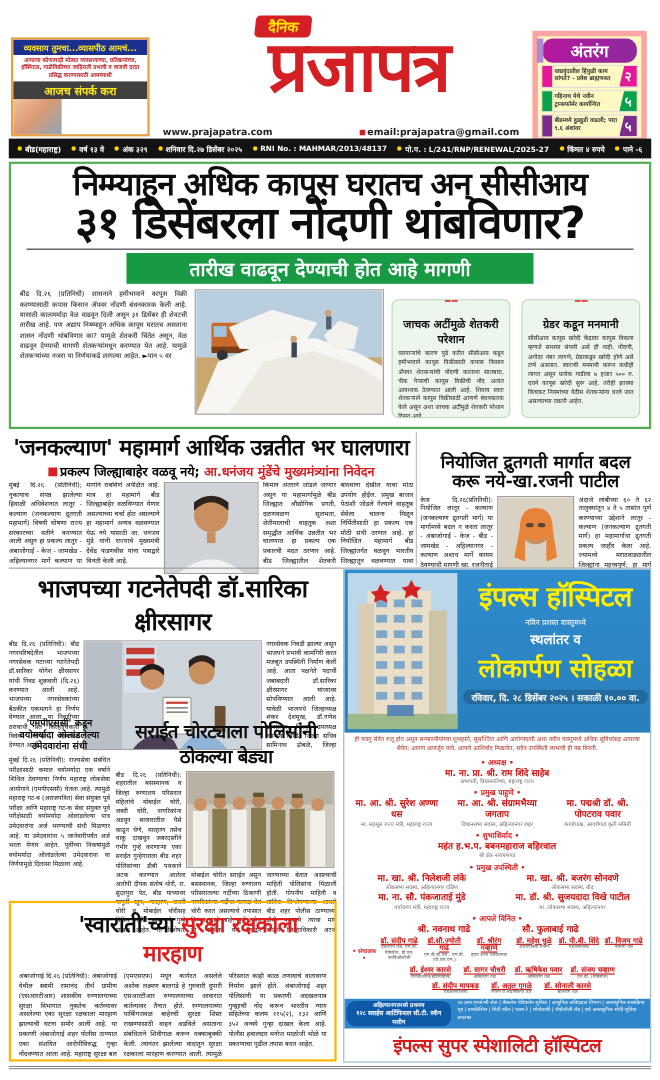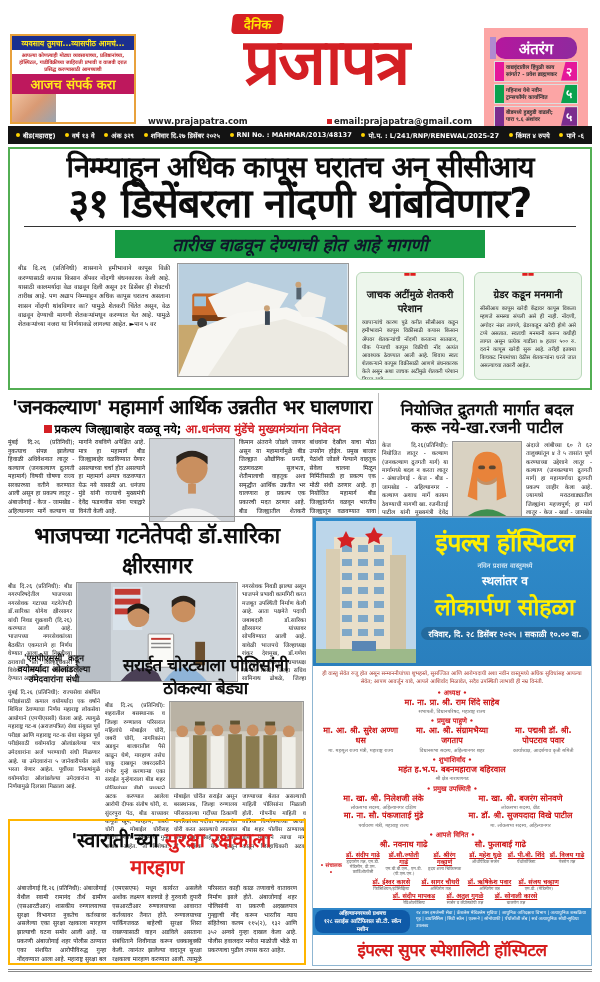--- a/index.html
+++ b/index.html
@@ -2,66 +2,66 @@
 <html><head>
 <meta charset="utf-8">
 <style>
   html,body{margin:0;padding:0;background:#e9e9e9;}
   *{box-sizing:border-box;font-family:"DejaVu Sans","Liberation Sans",sans-serif;}
   .page{position:relative;width:600px;height:982px;margin:0 auto;background:#ffffff;overflow:hidden;}
   
   .leftad{position:absolute;left:10px;top:34px;width:126px;height:90px;border:2px solid #e8a13c;background:#fff;overflow:hidden;}
   .leftad .lahead{background:#1b2f8f;color:#ffe81a;font-size:7.6px;font-weight:bold;text-align:center;padding:2px 1px;}
   .leftad .labody{color:#c0272d;font-size:5.2px;font-weight:bold;text-align:center;line-height:1.35;padding:2px 2px 1px;}
-  .leftad .laband{background:#be185d;color:#ffe81a;font-size:13px;font-weight:900;text-align:center;padding:1px 0;}
+  .leftad .laband{background:#404040;color:#ffe81a;font-size:10px;font-weight:900;text-align:center;padding:1px 0;}
   .leftad .labot{display:flex;height:34px;}
   .leftad .laphoto{width:44px;height:100%;background:linear-gradient(135deg,#f0c2a0 0%,#d99a74 45%,#8fa6bb 100%);}
   .leftad .lainfo{flex:1;text-align:center;padding-top:2px;}
   .leftad .lainfo .l1{color:#1b2f8f;font-size:6.4px;font-weight:bold;line-height:1.3;}
   .leftad .lainfo .l2{color:#111;font-size:7.2px;font-weight:900;margin-top:2px;}
   .masthead{position:absolute;left:140px;top:8px;width:340px;height:118px;text-align:center;}
   .dainik{position:absolute;left:92px;top:6px;background:#d41f24;color:#ffe400;font-size:13px;font-weight:900;padding:1px 12px;border-radius:4px;transform:skewX(-6deg);}
   .paper-title{position:absolute;left:16px;top:18px;width:100%;color:#d41f24;font-size:64px;font-weight:900;letter-spacing:-2px;line-height:1.15;}
   .mast-links{position:absolute;left:0;bottom:0;width:100%;display:flex;justify-content:space-between;font-size:8.5px;font-weight:bold;color:#222;padding:0 8px;}
   .mast-links .sq{display:inline-block;width:5px;height:5px;background:#d41f24;margin-right:2px;}
-  .antarang{position:absolute;left:484px;top:28px;width:104px;height:102px;border:7px solid #fca5a5;background:#fca5a5;}
+  .antarang{position:absolute;left:484px;top:28px;width:104px;height:102px;border:5px solid #fca5a5;background:#fef9c3;}
   .antarang .athead{margin:2px 4px;background:linear-gradient(90deg,#b5179e,#8e2a9e);color:#fff;font-size:15px;font-weight:900;text-align:center;border-radius:10px;padding:1px 0;position:relative;}
   .antarang .atbar{position:absolute;left:-5px;top:0;width:6px;height:100%;background:#b08ad0;}
   .atrow{display:flex;align-items:stretch;margin:2px 3px;border:1px solid #ddd;}
   .atchip{width:9px;}
   .attext{flex:1;font-size:5.4px;font-weight:bold;color:#333;line-height:1.35;padding:2px 2px;}
   .atnum{width:16px;color:#fff;font-size:12px;font-weight:900;display:flex;align-items:center;justify-content:center;clip-path:polygon(28% 0,100% 0,100% 100%,0 100%);}
   
   .infobar{position:absolute;left:8px;top:126px;width:584px;height:18px;background:#131313;color:#fff;display:flex;align-items:center;justify-content:space-between;padding:0 8px;}
   .ib{display:flex;align-items:center;font-size:6.6px;font-weight:bold;white-space:nowrap;}
   .ib .dot{width:4px;height:4px;border-radius:50%;background:#ffd400;margin-right:3px;}
   
   .lead{position:absolute;left:8px;top:147px;width:584px;height:243px;border:2px solid #53ae53;background:#fff;}
   .lead-h1{font-size:29px;font-weight:900;color:#0d0d0d;text-align:center;line-height:1.08;margin-top:3px;letter-spacing:-1px;}
   .lead-h2{font-size:40px;font-weight:900;color:#0d0d0d;text-align:center;line-height:1.0;letter-spacing:-1px;}
   .lead-div{border-top:1.5px solid #333;margin:3px 14px 3px;}
-  .greenbar{width:370px;margin:0 auto;background:#179a43;color:#0f172a;font-size:17.5px;font-weight:bold;text-align:center;padding:2px 0;font-style:italic;}
+  .greenbar{width:370px;margin:0 auto;background:#179a43;color:#ffffff;font-size:17.5px;font-weight:bold;text-align:center;padding:2px 0;}
   .lead-row{display:flex;gap:7px;padding:5px 8px 0;height:122px;}
   .lead-body{width:152px;font-size:6.2px;line-height:1.5;text-align:justify;color:#111;overflow:hidden;}
   .cotton{width:172px;height:114px;border:1px solid #999;flex:none;}
   .quotes{flex:1;display:flex;gap:10px;padding-top:9px;}
   .qbox{flex:1;position:relative;background:#edf6ec;border:1px solid #b9d8b9;border-radius:6px;padding:12px 5px 4px;overflow:hidden;}
   .qmark{position:absolute;top:-9px;left:50%;transform:translateX(-50%);color:#e01d1d;font-size:26px;line-height:1;font-weight:900;}
   .qtitle{text-align:center;font-size:10px;font-weight:900;color:#111;margin-top:2px;}
   .qbody{font-size:5.4px;line-height:1.5;text-align:justify;color:#222;margin-top:3px;}
   
   .row2{position:absolute;left:8px;top:393px;width:584px;height:121px;}
   .jan{position:absolute;left:0;top:0;width:368px;height:121px;}
   .jan-h{font-size:20px;font-weight:900;text-align:center;color:#0d0d0d;letter-spacing:-0.5px;}
   .jan-sub{text-align:center;font-size:11.5px;font-weight:900;margin:1px 0 2px;}
   .jan-sub .rsq{display:inline-block;width:8px;height:8px;background:#d41f24;margin-right:3px;}
   .jan-sub .red{color:#d41f24;}
   .jan-row{display:flex;gap:4px;height:84px;overflow:hidden;}
   .cols2{flex:1;column-count:2;column-gap:4px;font-size:5.9px;line-height:1.45;text-align:justify;color:#111;}
-  .rajani{position:absolute;left:374px;top:8px;width:210px;height:121px;}
+  .rajani{position:absolute;left:374px;top:18px;width:210px;height:121px;}
   .raj-h{font-size:16px;font-weight:900;text-align:center;color:#0d0d0d;line-height:1.15;}
   .raj-row{display:flex;gap:4px;margin-top:3px;height:84px;overflow:hidden;}
   .raj-col{flex:1;font-size:5.8px;line-height:1.45;text-align:justify;color:#111;}
   .vline{position:absolute;left:370px;top:0;width:1px;height:121px;background:#bbb;}
   .hrule{position:absolute;left:8px;width:584px;border-top:1px solid #999;}
   
   .bjp{position:absolute;left:8px;top:519px;width:298px;height:131px;}
   .bjp-h{font-size:22px;font-weight:900;text-align:center;color:#0d0d0d;letter-spacing:-0.5px;}
   .bjp-row{display:flex;gap:4px;margin-top:3px;height:100px;overflow:hidden;}
   .bjp-col{flex:1;font-size:5.8px;line-height:1.45;text-align:justify;color:#111;}

